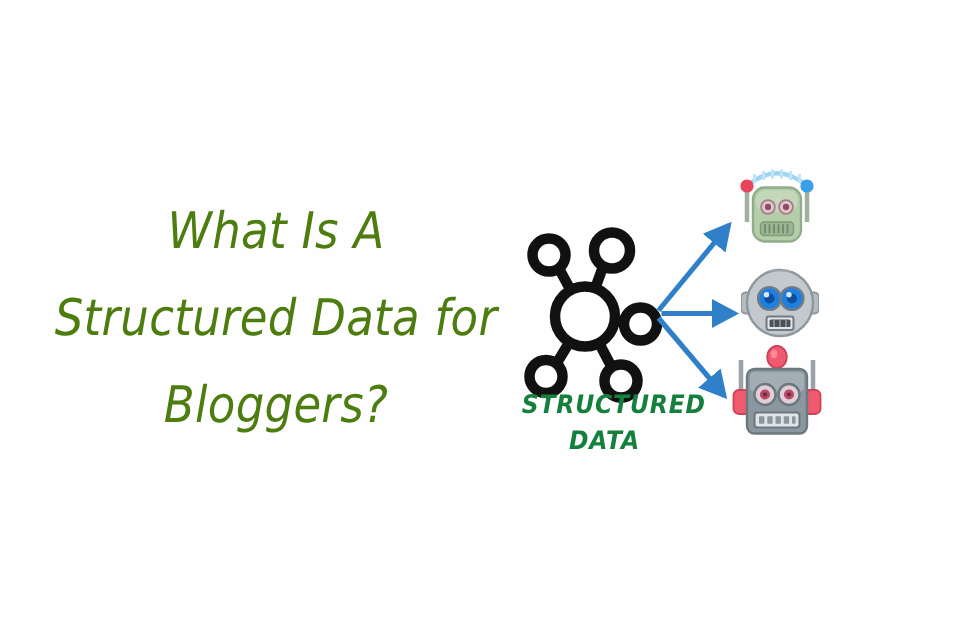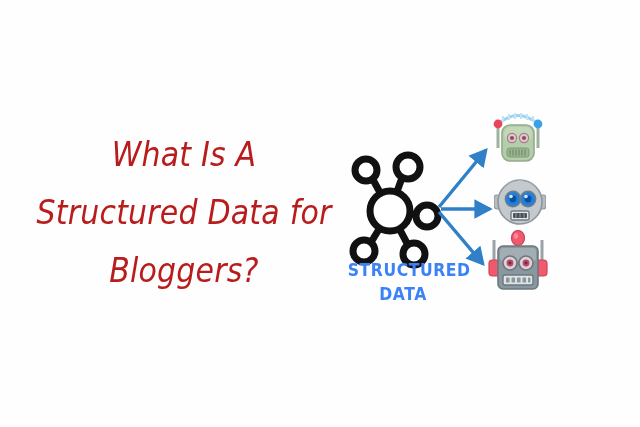--- a/index.html
+++ b/index.html
@@ -19,21 +19,21 @@
     overflow: hidden;
   }
 
   
   #title-block {
     position: absolute;
     left: 28px;
     top: 126px;
     width: 312px;
     text-align: center;
-    color: #b91c1c;
+    color: #4d7c0f;
     font-family: "DejaVu Sans", sans-serif;
     font-style: italic;
     font-weight: 400;
     font-size: 30px;
     line-height: 58px;
     letter-spacing: 0.2px;
     -webkit-font-smoothing: antialiased;
   }
   #title-block .tline {
     display: block;
@@ -61,26 +61,27 @@
     display: block;
   }
 
   
   #structured-caption {
     position: absolute;
     left: 343px;
     top: 258px;
     width: 120px;
     text-align: center;
-    color: #3b82f6;
+    color: #15803d;
     font-family: "DejaVu Sans", sans-serif;
     font-weight: bold;
     font-size: 17px;
     line-height: 24px;
     letter-spacing: 0.6px;
+    font-style: italic;
   }
   #structured-caption .cline {
     display: block;
     transform: scaleX(0.92);
     transform-origin: center center;
   }
 
   
   .robot {
     position: absolute;

